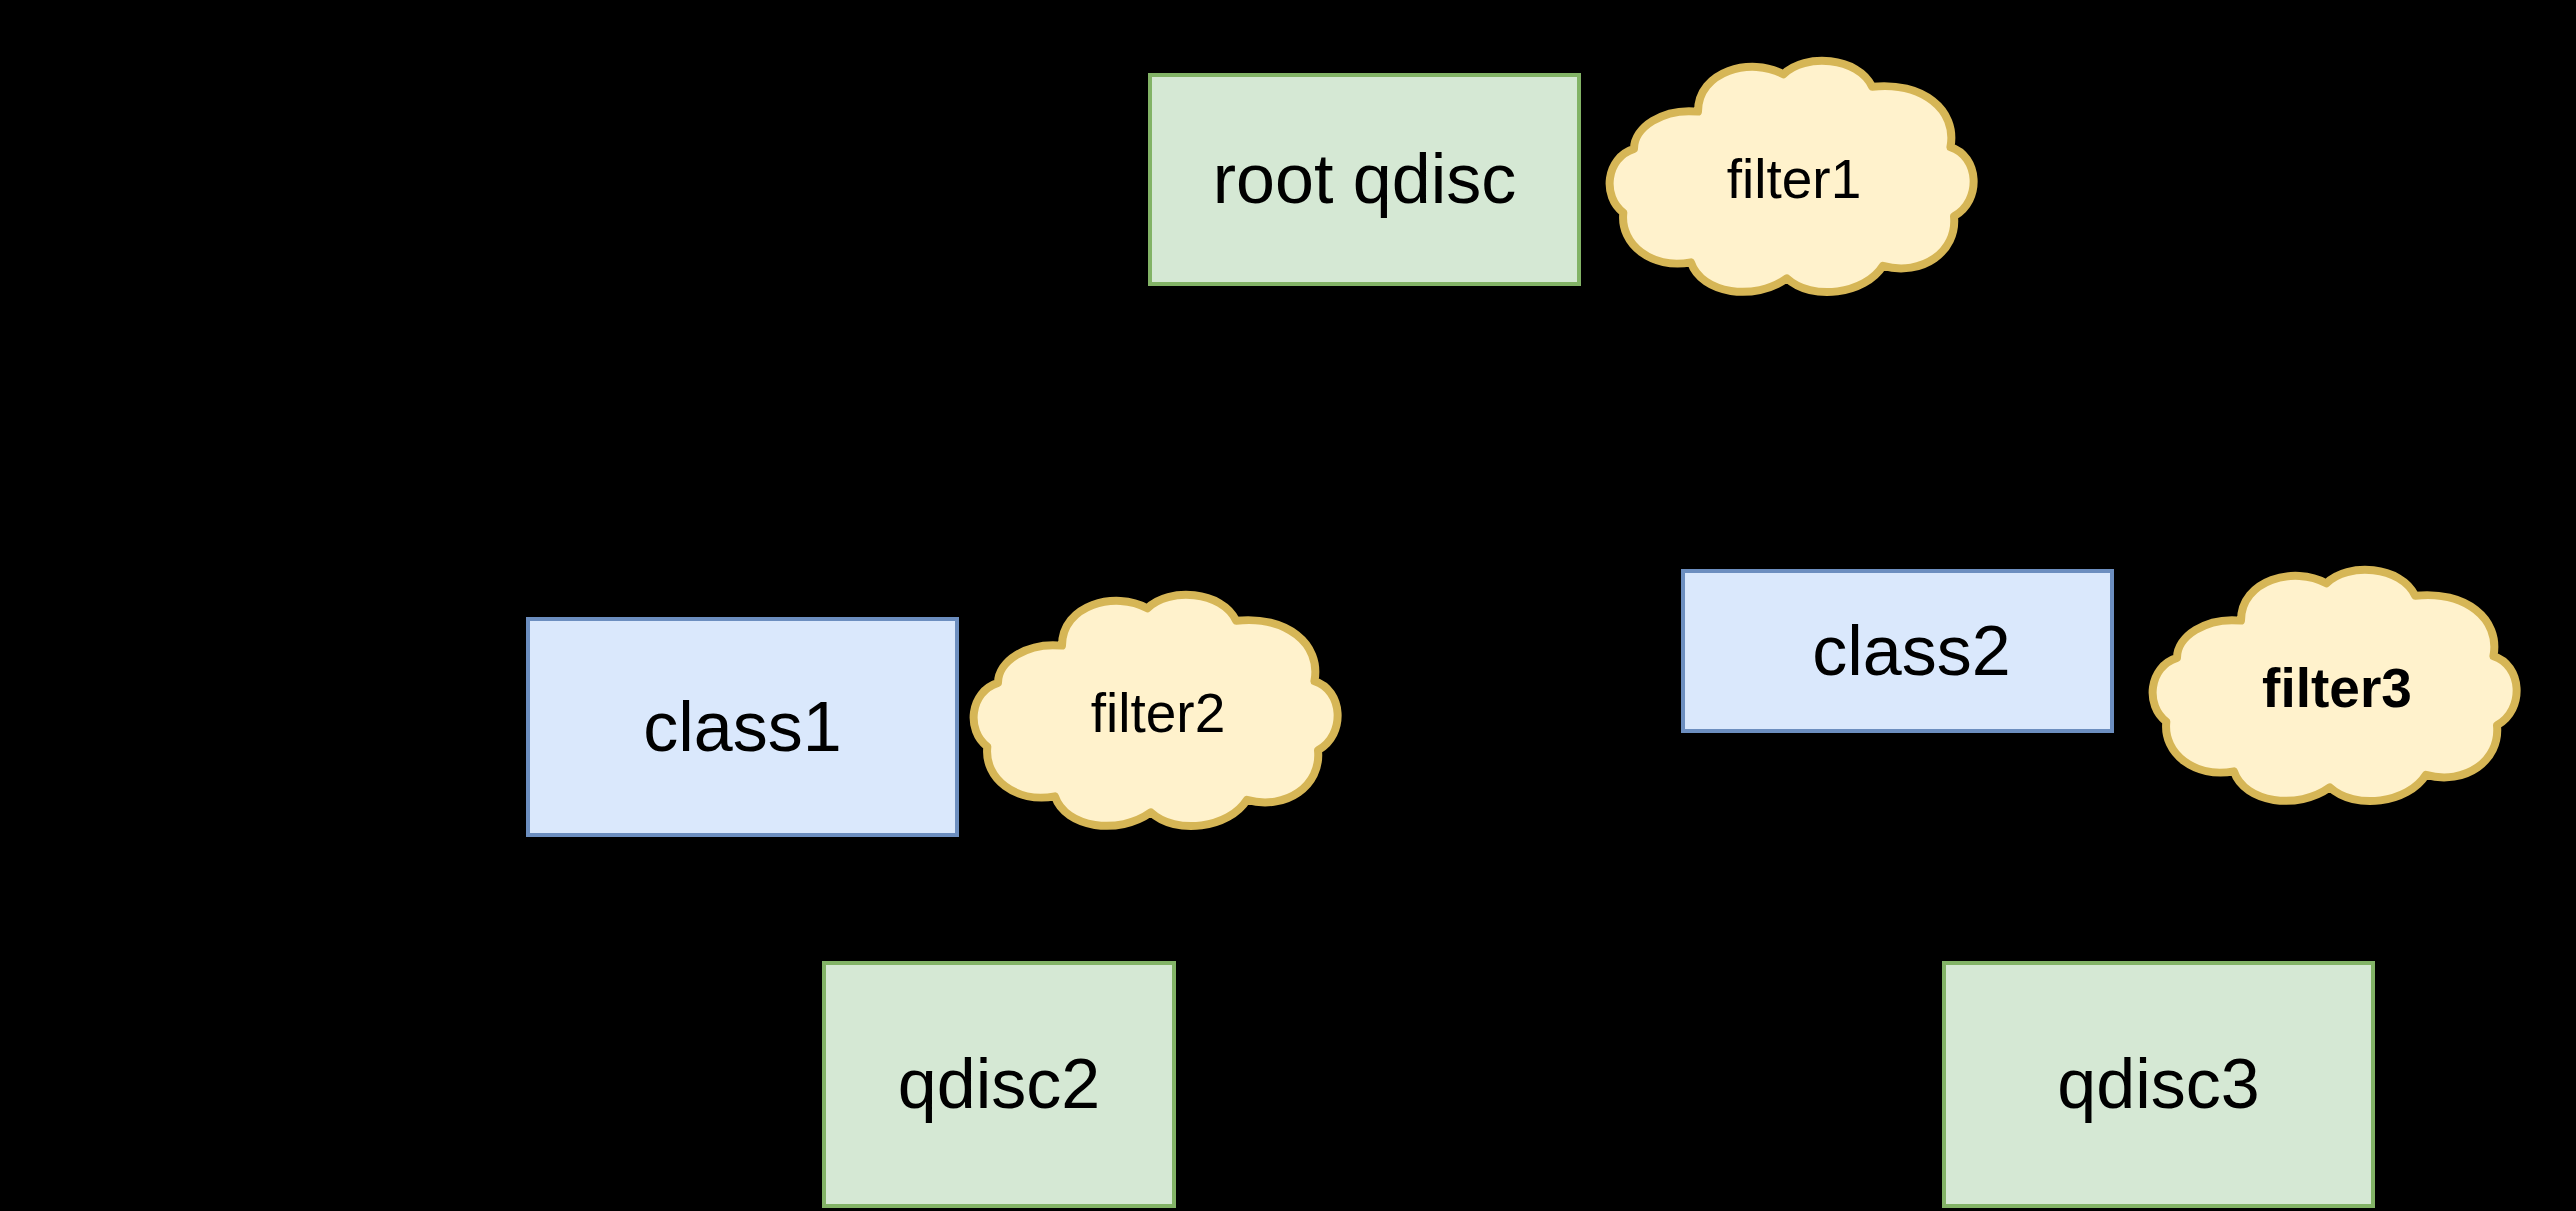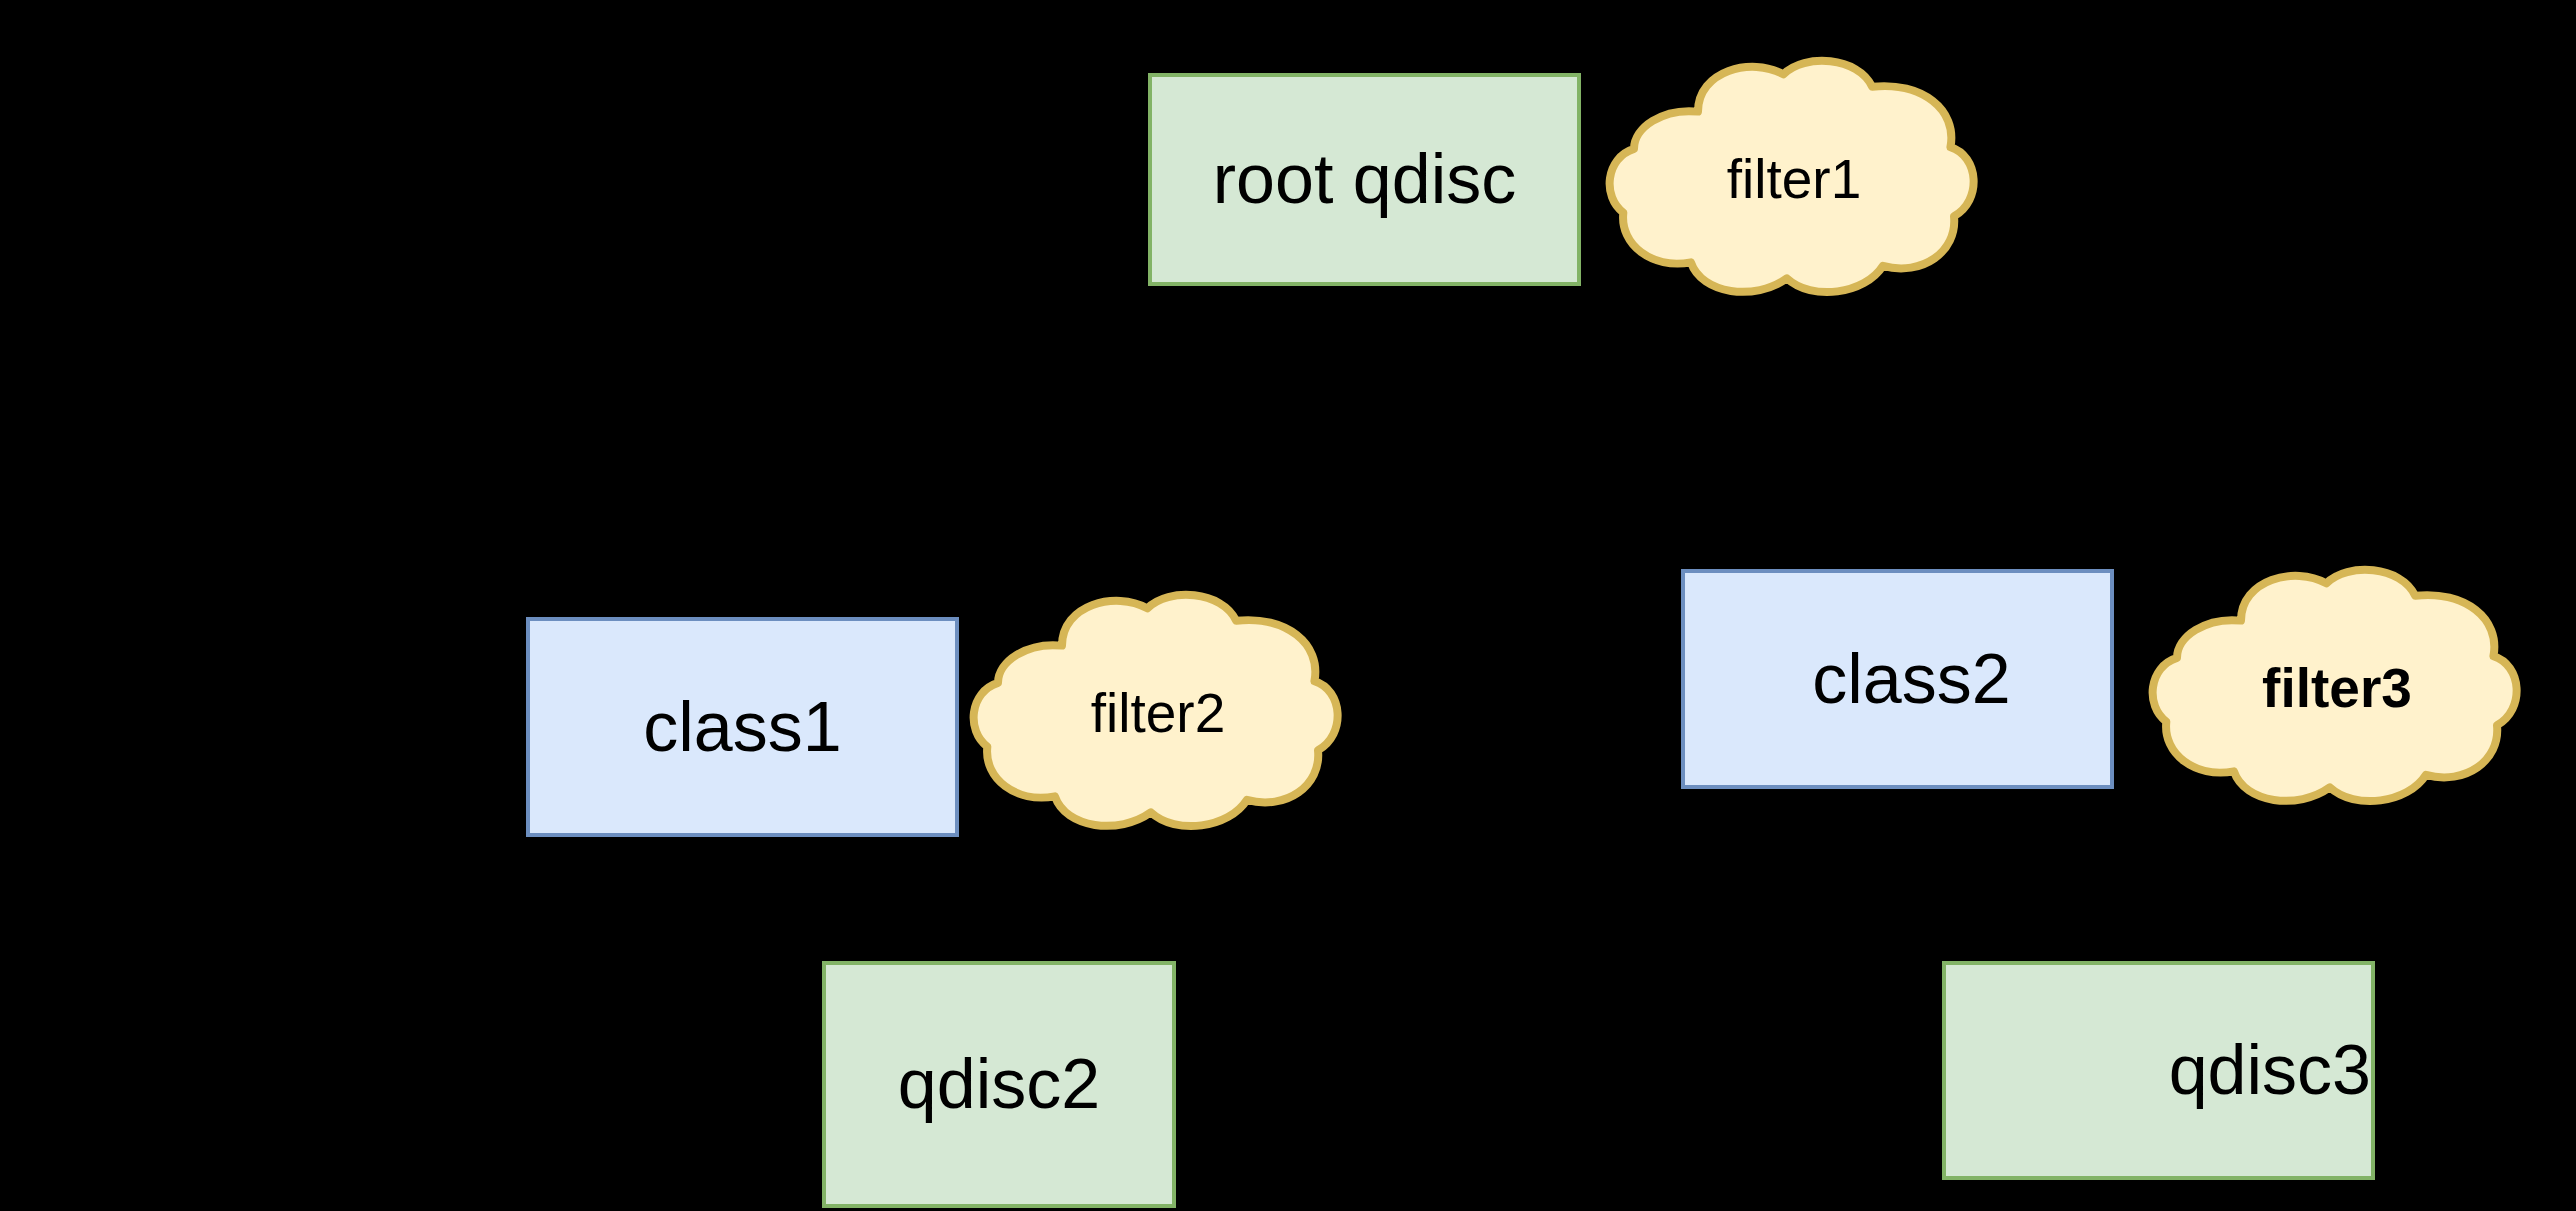--- a/index.html
+++ b/index.html
@@ -132,21 +132,21 @@
                C400,232 360,260 316,248
                C296,280 236,288 208,262
                C172,288 112,280 100,244
                C56,252 20,224 24,188
                C0,170 4,126 36,116
                C36,92 68,70 108,74 Z" fill="#fff2cc" stroke="#d6b656" stroke-width="9" stroke-linejoin="round"></path>
     </svg>
     <span class="node-label">filter2</span>
   </div>
 
-  <div class="node rect blue" style="left:1681px; top:569px; width:433px; height:220px;padding-left:28px;">
+  <div class="node rect blue" style="left:1681px; top:569px; width:433px; height:164px;padding-left:28px;">
     <span class="node-label">class2</span>
   </div>
 
   <div class="node cloud" style="left:2145px; top:555px; width:384px; height:266px;font-weight:bold;">
     <svg viewBox="0 0 432 300" preserveAspectRatio="none">
       <path d="M108,74
                C108,28 168,12 204,32
                C228,8 288,12 304,46
                C360,40 400,72 392,114
                C424,124 428,174 396,192
@@ -158,18 +158,18 @@
                C36,92 68,70 108,74 Z" fill="#fff2cc" stroke="#d6b656" stroke-width="9" stroke-linejoin="round"></path>
     </svg>
     <span class="node-label">filter3</span>
   </div>
 
 
   <div class="node rect green" style="left:822px; top:961px; width:354px; height:247px;">
     <span class="node-label">qdisc2</span>
   </div>
 
-  <div class="node rect green" style="left:1942px; top:961px; width:433px; height:219px;justify-content:flex-end;">
+  <div class="node rect green" style="left:1942px; top:961px; width:433px; height:247px;">
     <span class="node-label">qdisc3</span>
   </div>
 
 </div>
 
 
 </body></html>

